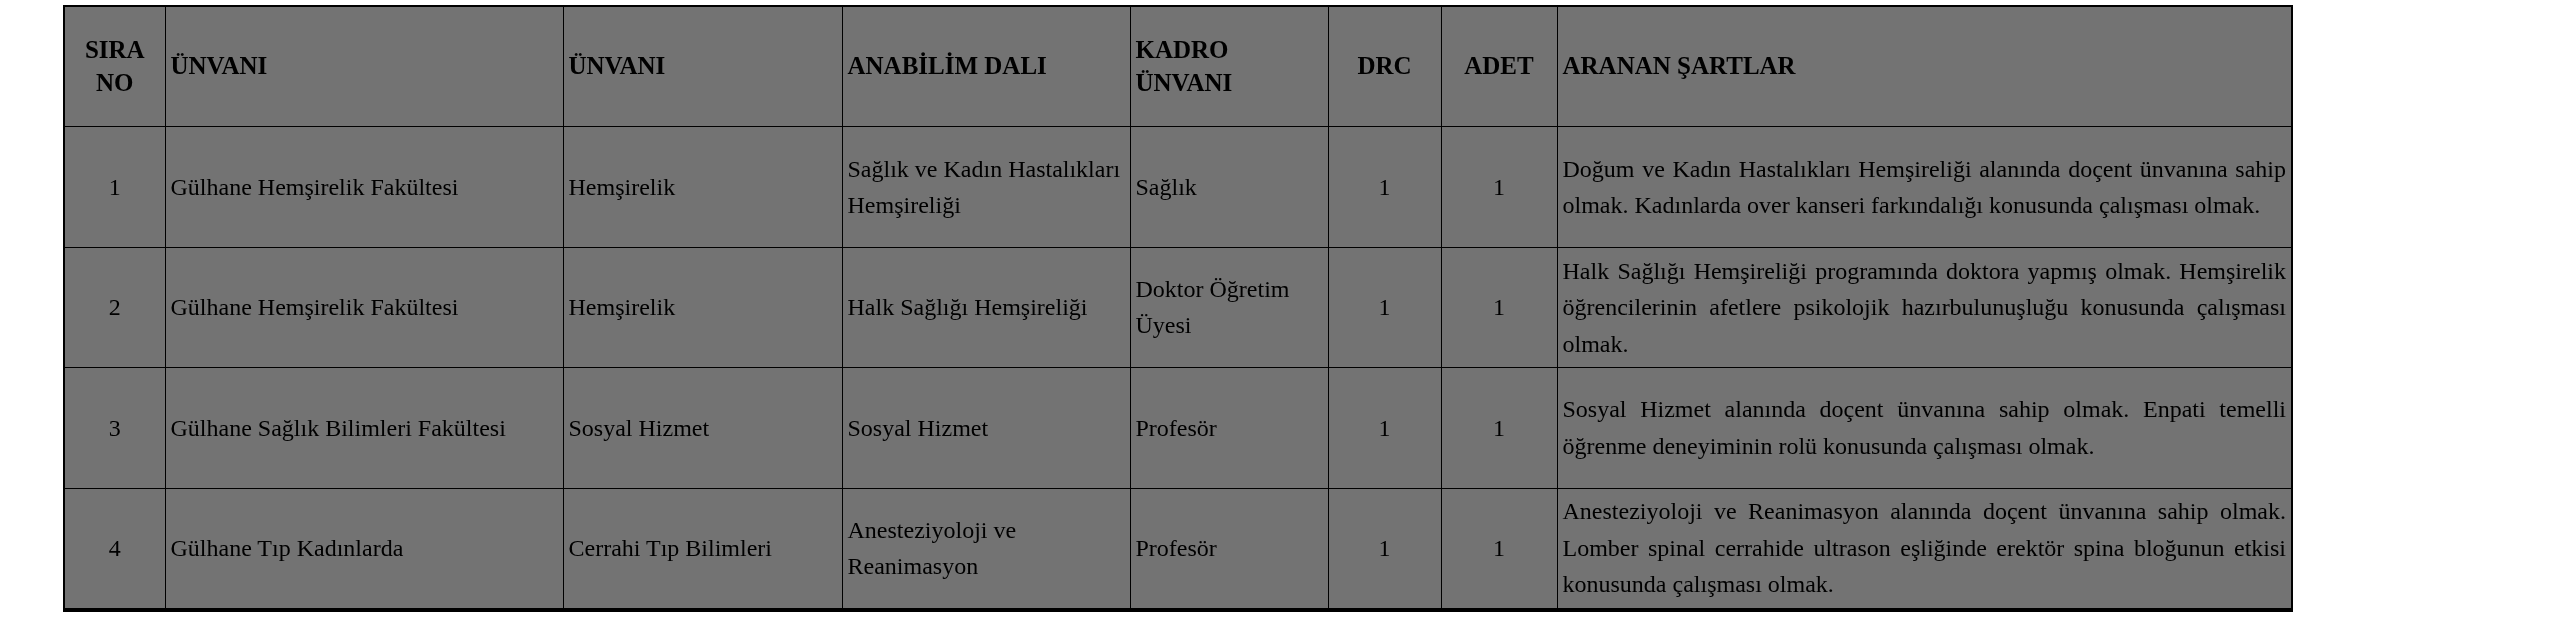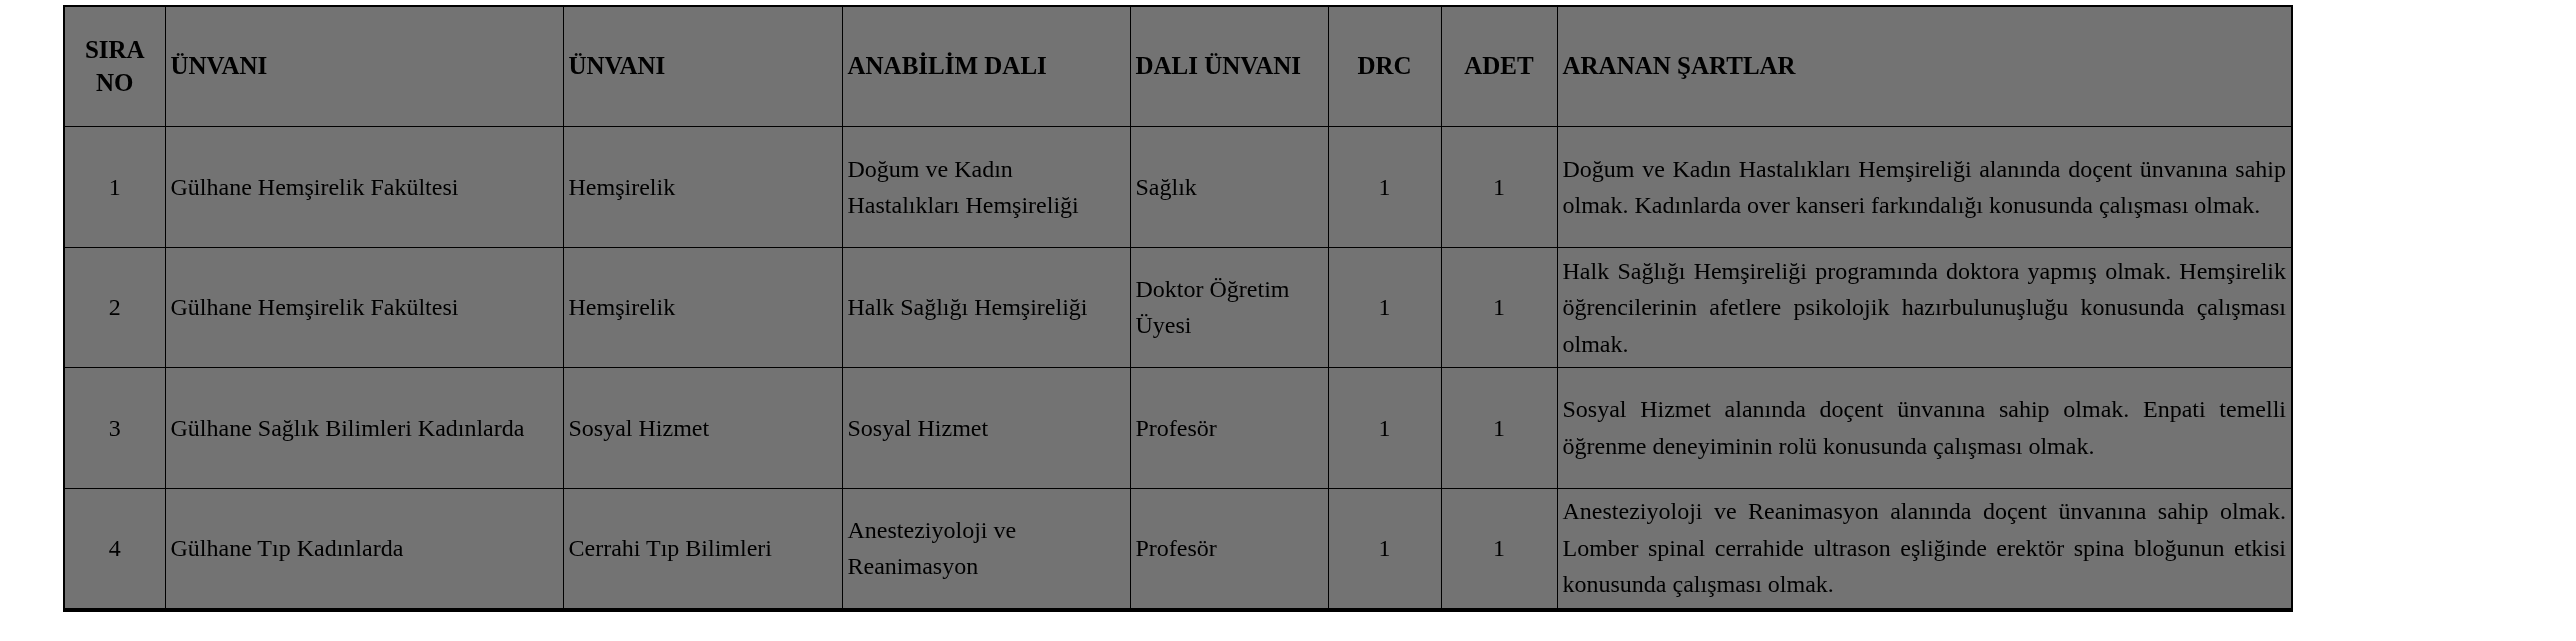--- a/index.html
+++ b/index.html
@@ -69,50 +69,50 @@
       <col style="width:113px">
       <col style="width:116px">
       <col>
     </colgroup>
     <thead>
       <tr>
         <th class="al-c">SIRA NO</th>
         <th class="al-l">ÜNVANI</th>
         <th class="al-l">ÜNVANI</th>
         <th class="al-l">ANABİLİM DALI</th>
-        <th class="al-l">DALI ÜNVANI</th>
+        <th class="al-l">KADRO ÜNVANI</th>
         <th class="al-c">DRC</th>
         <th class="al-c">ADET</th>
         <th class="al-l">ARANAN ŞARTLAR</th>
       </tr>
     </thead>
     <tbody id="table-body">
         <tr>
           <td class="al-c">1</td>
           <td class="al-l">Gülhane Hemşirelik Fakültesi</td>
           <td class="al-l">Hemşirelik</td>
-          <td class="al-l">Doğum ve Kadın Hastalıkları Hemşireliği</td>
+          <td class="al-l">Sağlık ve Kadın Hastalıkları Hemşireliği</td>
           <td class="al-l">Sağlık</td>
           <td class="al-c">1</td>
           <td class="al-c">1</td>
           <td class="al-j">Doğum ve Kadın Hastalıkları Hemşireliği alanında doçent ünvanına sahip olmak. Kadınlarda over kanseri farkındalığı konusunda çalışması olmak.</td>
         </tr>
         <tr>
           <td class="al-c">2</td>
           <td class="al-l">Gülhane Hemşirelik Fakültesi</td>
           <td class="al-l">Hemşirelik</td>
           <td class="al-l">Halk Sağlığı Hemşireliği</td>
           <td class="al-l">Doktor Öğretim Üyesi</td>
           <td class="al-c">1</td>
           <td class="al-c">1</td>
           <td class="al-j">Halk Sağlığı Hemşireliği programında doktora yapmış olmak. Hemşirelik öğrencilerinin afetlere psikolojik hazırbulunuşluğu konusunda çalışması olmak.</td>
         </tr>
         <tr>
           <td class="al-c">3</td>
-          <td class="al-l">Gülhane Sağlık Bilimleri Kadınlarda</td>
+          <td class="al-l">Gülhane Sağlık Bilimleri Fakültesi</td>
           <td class="al-l">Sosyal Hizmet</td>
           <td class="al-l">Sosyal Hizmet</td>
           <td class="al-l">Profesör</td>
           <td class="al-c">1</td>
           <td class="al-c">1</td>
           <td class="al-j">Sosyal Hizmet alanında doçent ünvanına sahip olmak. Enpati temelli öğrenme deneyiminin rolü konusunda çalışması olmak.</td>
         </tr>
         <tr>
           <td class="al-c">4</td>
           <td class="al-l">Gülhane Tıp Kadınlarda</td>

